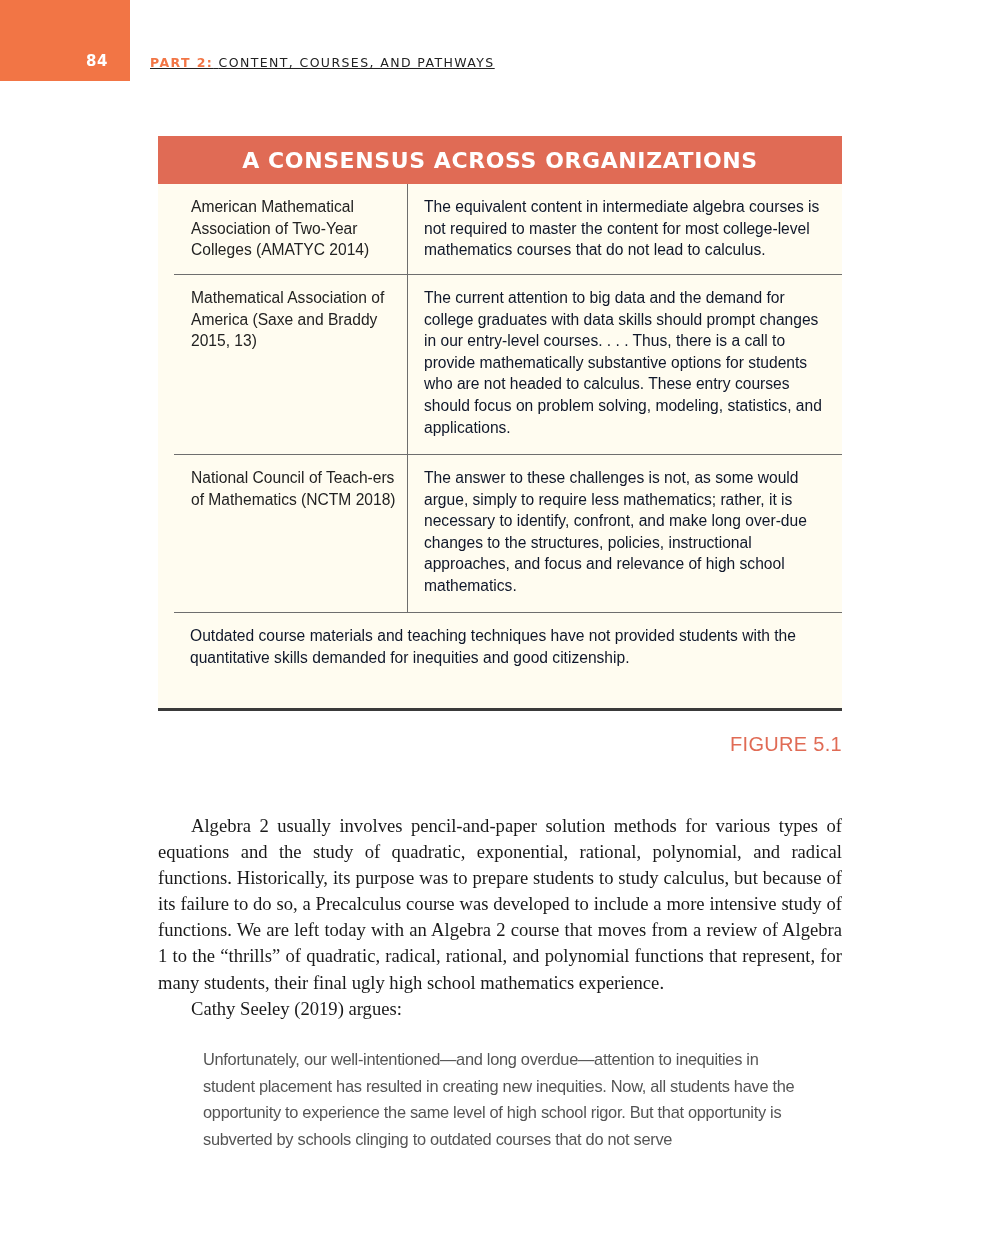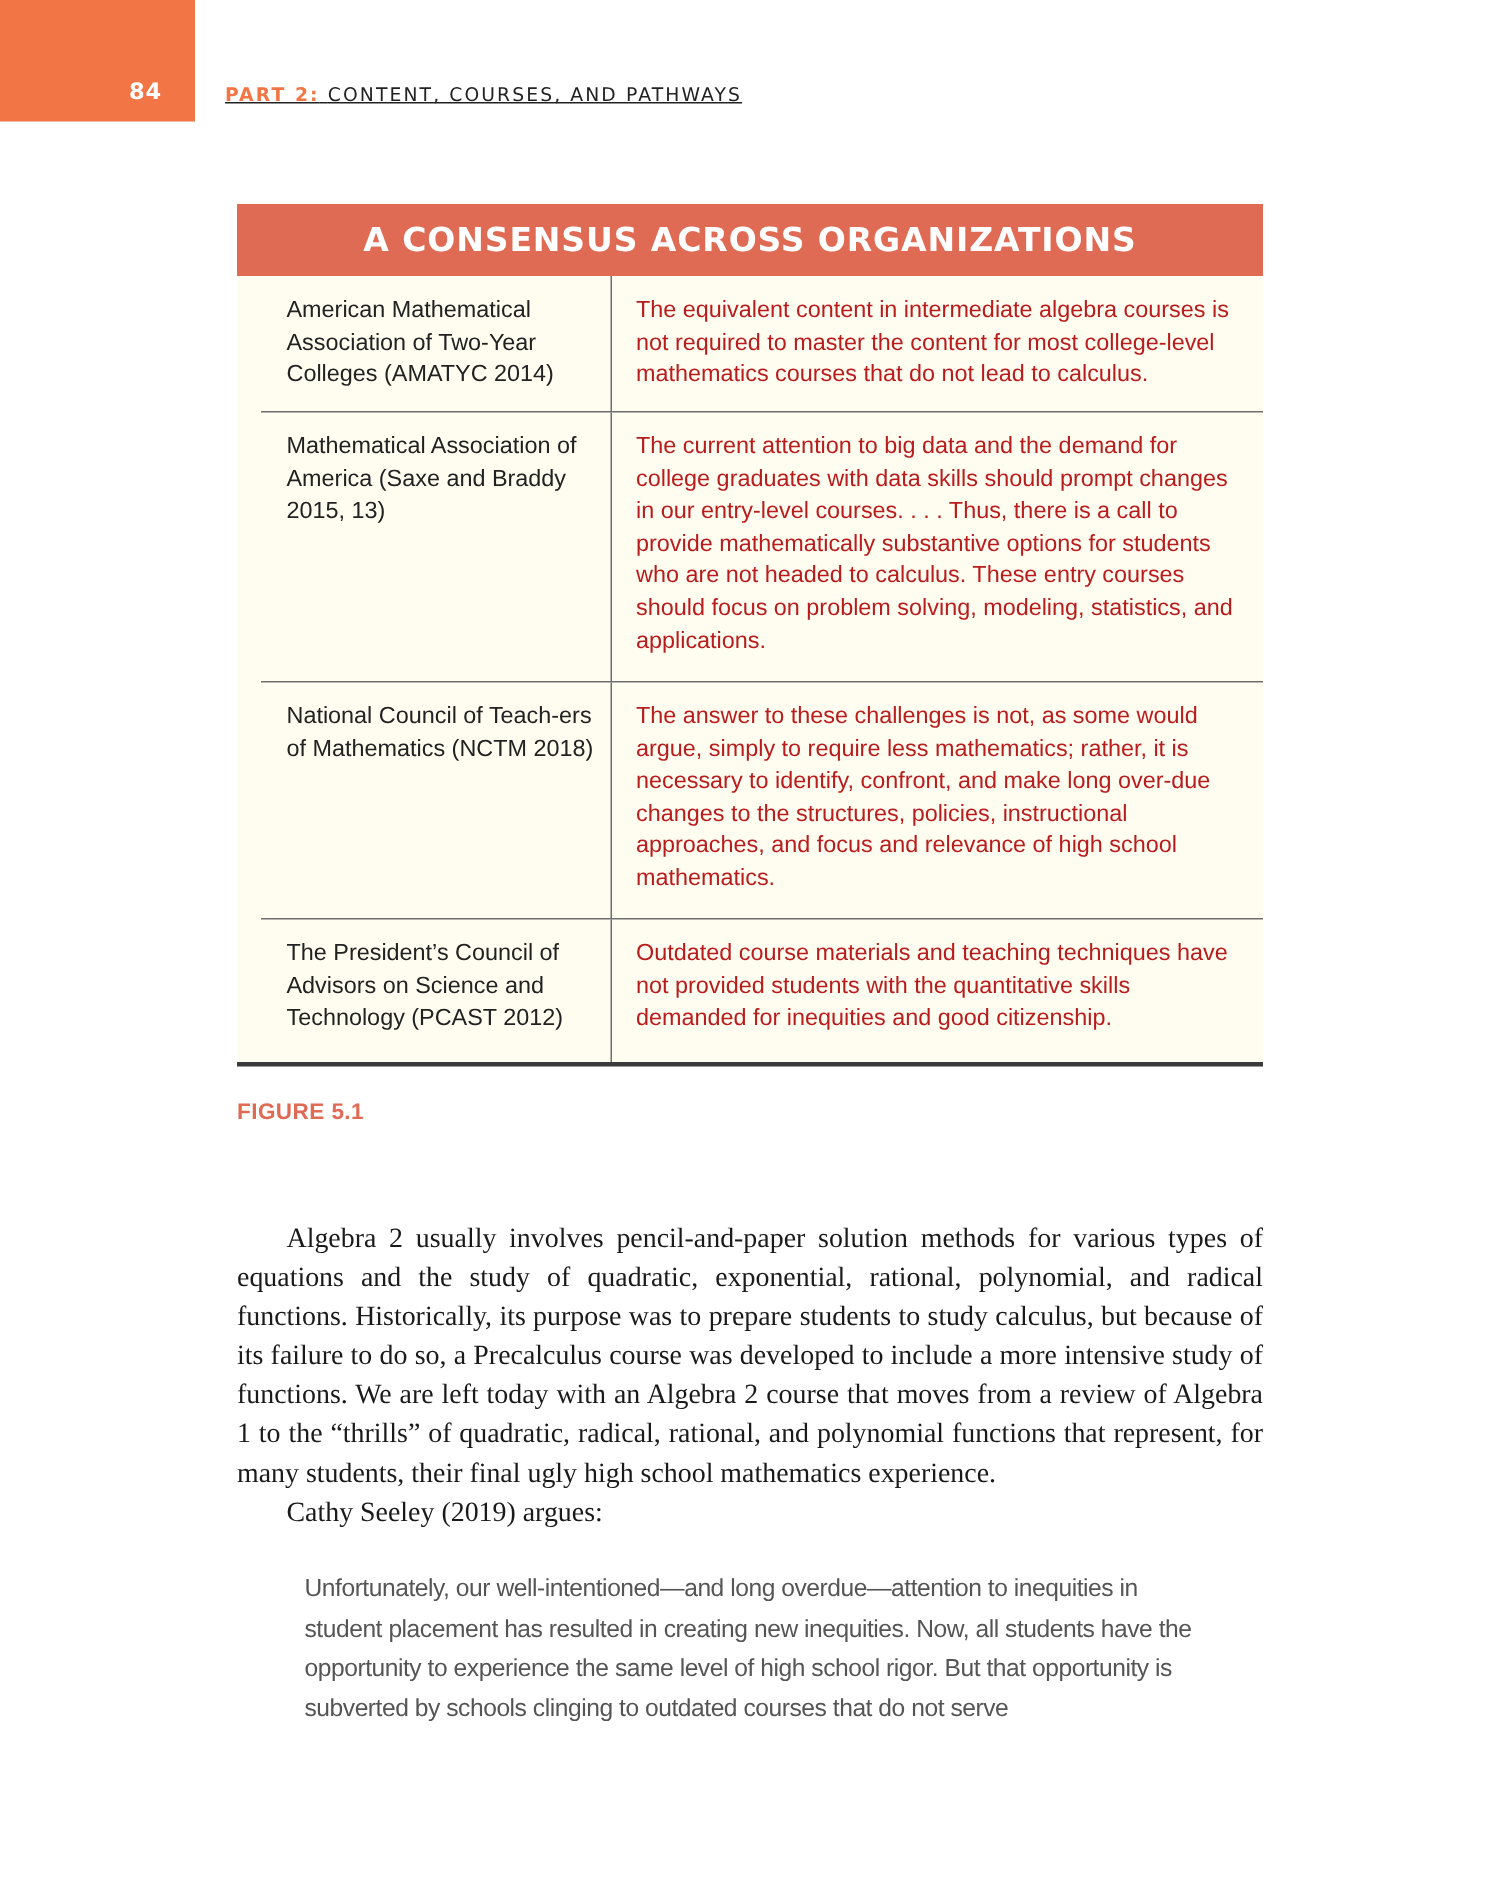--- a/index.html
+++ b/index.html
@@ -35,30 +35,30 @@
     display: flex; border-top: 1px solid #6e6e6e; margin-left: 16px;
   }
   .table-row:first-child { border-top: none; }
   .cell-org {
     width: 234px; box-sizing: border-box; padding: 12px 10px 10px 17px;
     border-right: 1px solid #6e6e6e;
     font-family: "Liberation Sans", sans-serif; font-size: 15.6px; line-height: 21.6px; color: #222;
   }
   .cell-quote {
     flex: 1; box-sizing: border-box; padding: 12px 18px 10px 16px;
-    font-family: "Liberation Sans", sans-serif; font-size: 15.6px; line-height: 21.6px; color: #b91c1c;
+    font-family: "Liberation Sans", sans-serif; font-size: 15.6px; line-height: 21.6px; color: #0f172a;
   }
   .row-1 .cell-org, .row-1 .cell-quote { height: 90px; }
   .row-2 .cell-org, .row-2 .cell-quote { height: 179px; }
   .row-3 .cell-org, .row-3 .cell-quote { height: 157px; }
   .row-4 .cell-org, .row-4 .cell-quote { height: 95px; }
 
   .figure-caption {
-    position: absolute; left: 158px; width: 684px; top: 733px; text-align: left;
-    font-family: "Liberation Sans", sans-serif; font-weight: bold; font-size: 15px;
+    position: absolute; left: 158px; width: 684px; top: 733px; text-align: right;
+    font-family: "Liberation Sans", sans-serif; font-weight: normal; font-size: 20px;
     color: #e06b55; letter-spacing: 0.3px;
   }
 
   .body-text {
     position: absolute; left: 158px; top: 813px; width: 684px;
     font-family: "Liberation Serif", serif; font-size: 18.6px; line-height: 26.1px; color: #1a1a1a;
     text-align: justify;
   }
   .body-text p { margin: 0; text-indent: 33px; }
 
@@ -87,21 +87,20 @@
     </div>
     <div class="table-row row-2">
       <div class="cell-org">Mathematical Association of America (Saxe and Braddy 2015, 13)</div>
       <div class="cell-quote">The current attention to big data and the demand for college graduates with data skills should prompt changes in our entry-level courses. . . . Thus, there is a call to provide mathematically substantive options for students who are not headed to calculus. These entry courses should focus on problem solving, modeling, statistics, and applications.</div>
     </div>
     <div class="table-row row-3">
       <div class="cell-org">National Council of Teach-ers of Mathematics (NCTM 2018)</div>
       <div class="cell-quote">The answer to these challenges is not, as some would argue, simply to require less mathematics; rather, it is necessary to identify, confront, and make long over-due changes to the structures, policies, instructional approaches, and focus and relevance of high school mathematics.</div>
     </div>
     <div class="table-row row-4">
-      <div class="cell-org">The President’s Council of Advisors on Science and Technology (PCAST 2012)</div>
       <div class="cell-quote">Outdated course materials and teaching techniques have not provided students with the quantitative skills demanded for inequities and good citizenship.</div>
     </div>
   </div>
 </div>
 
 <div class="figure-caption">FIGURE 5.1</div>
 
 <div class="body-text">
   <p>Algebra 2 usually involves pencil-and-paper solution methods for various types of equations and the study of quadratic, exponential, rational, polynomial, and radical functions. Historically, its purpose was to prepare students to study calculus, but because of its failure to do so, a Precalculus course was developed to include a more intensive study of functions. We are left today with an Algebra 2 course that moves from a review of Algebra 1 to the “thrills” of quadratic, radical, rational, and polynomial functions that represent, for many students, their final ugly high school mathematics experience.</p>
   <p>Cathy Seeley (2019) argues:</p>

